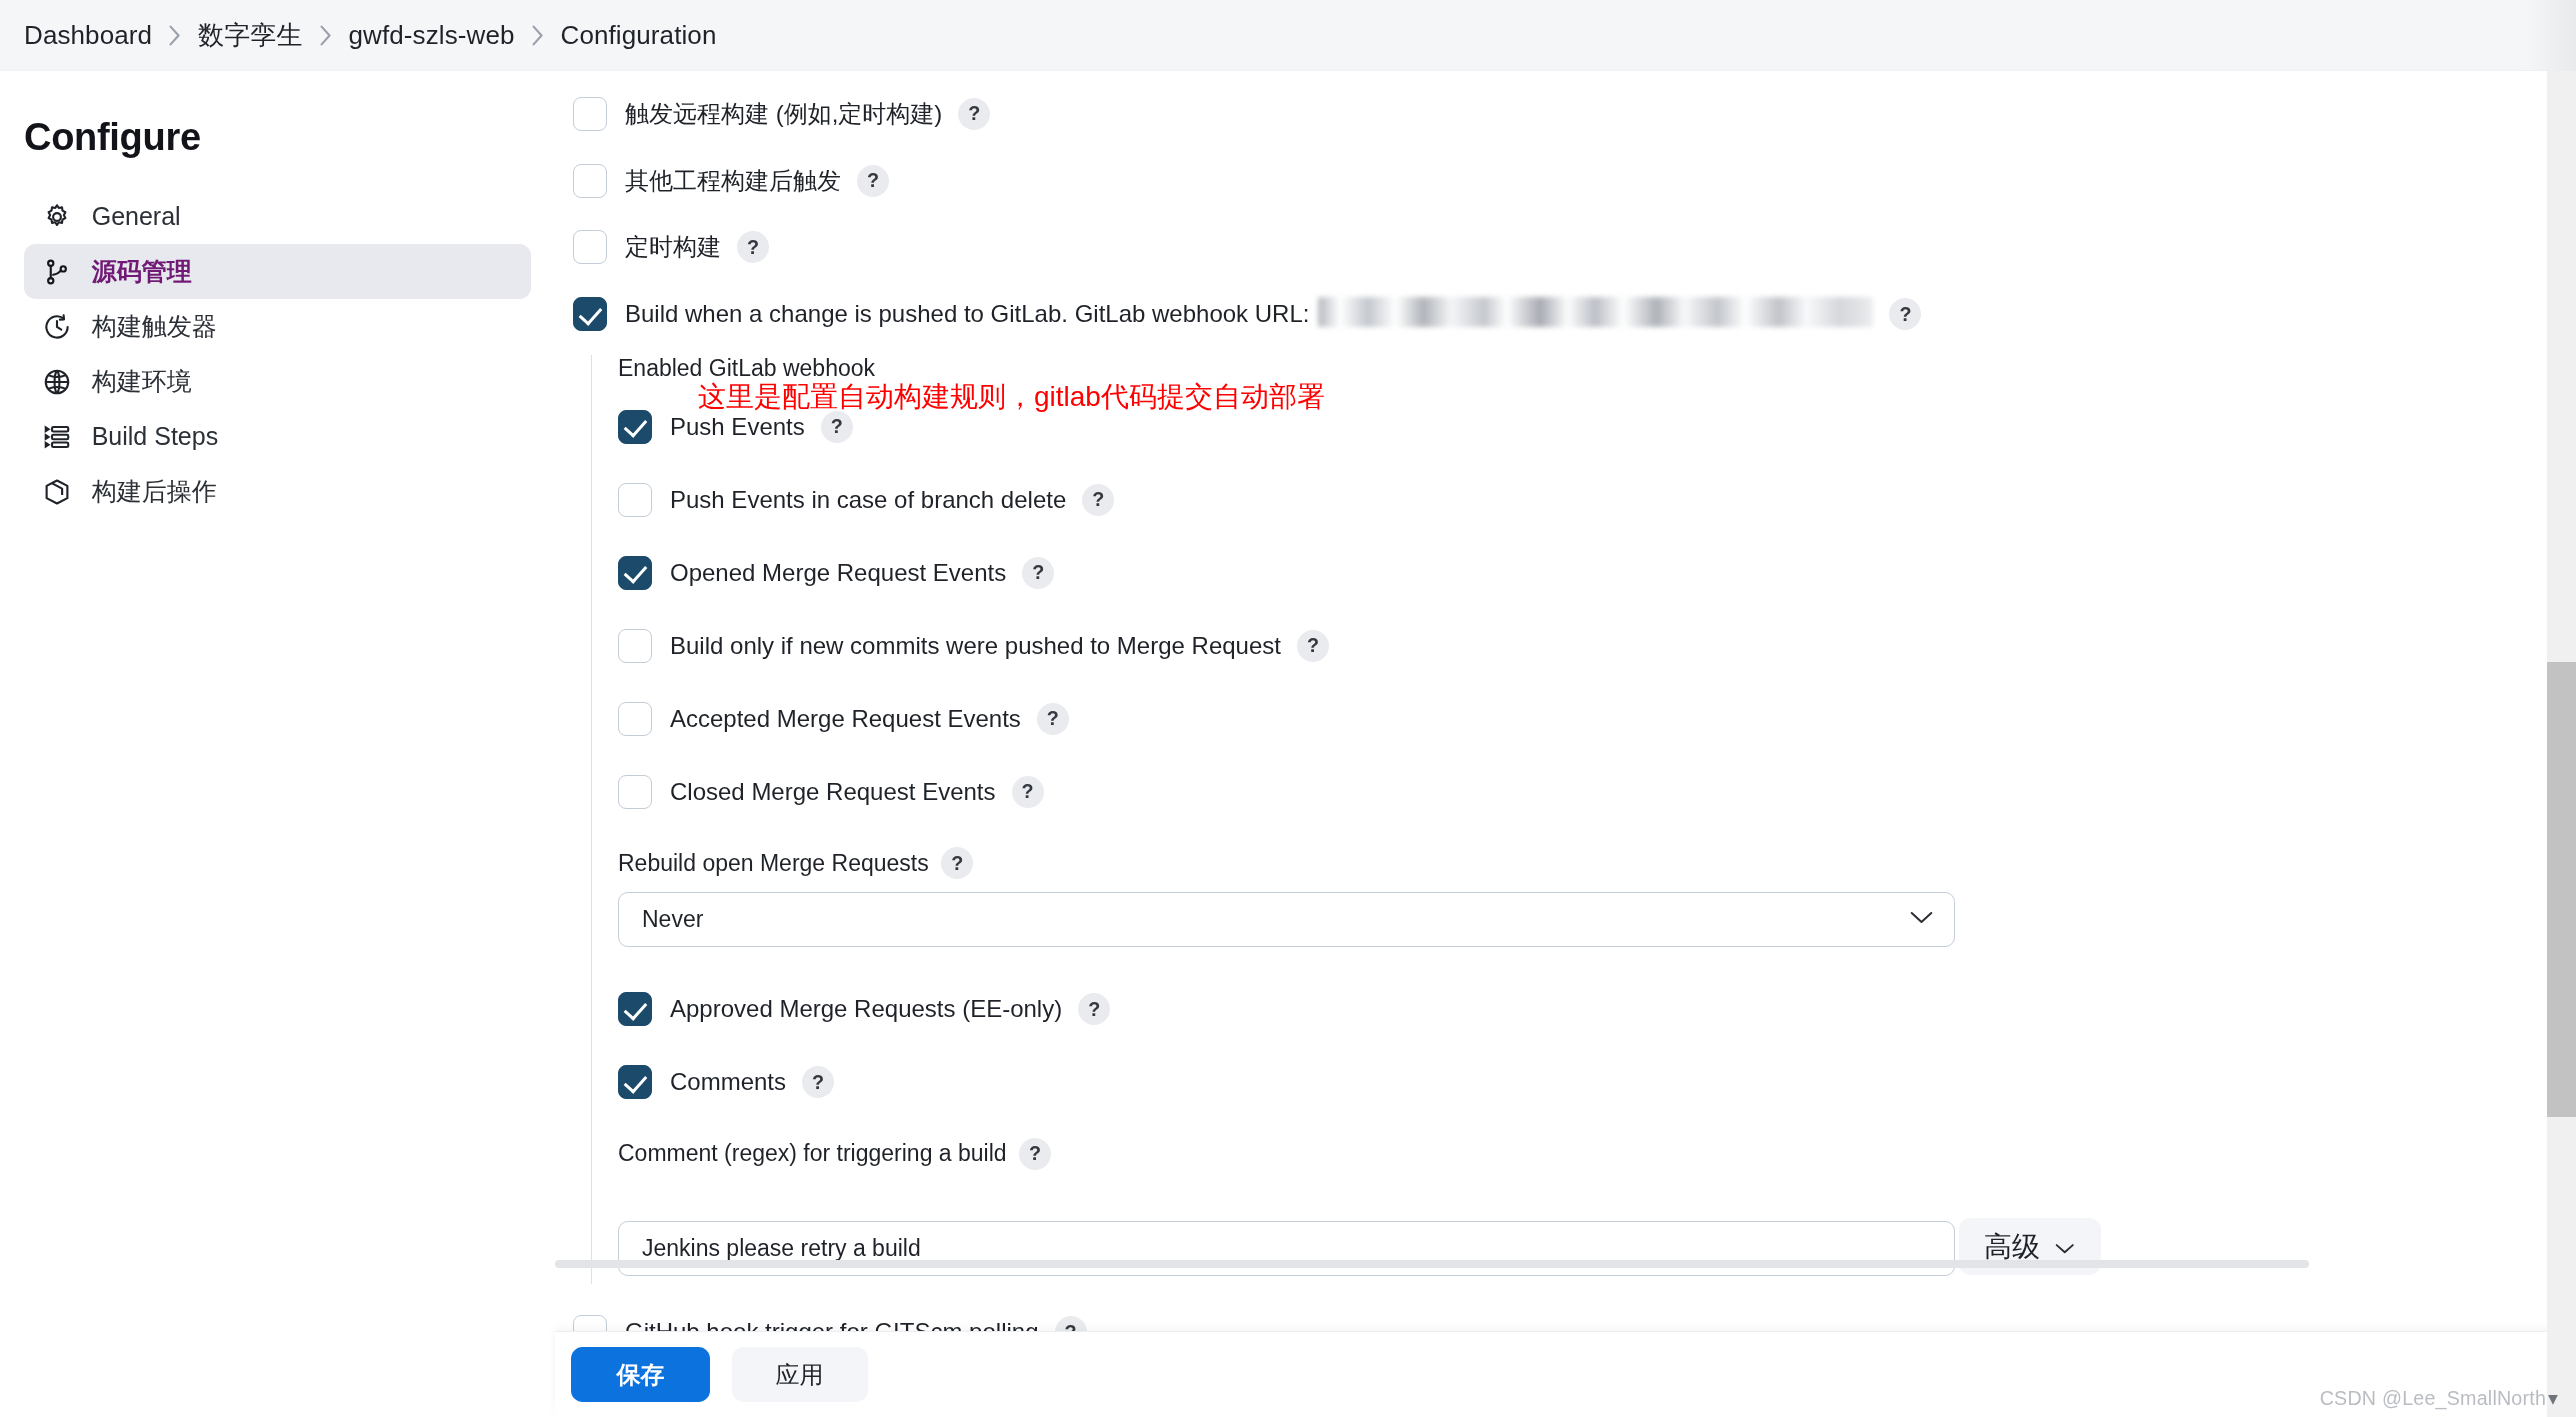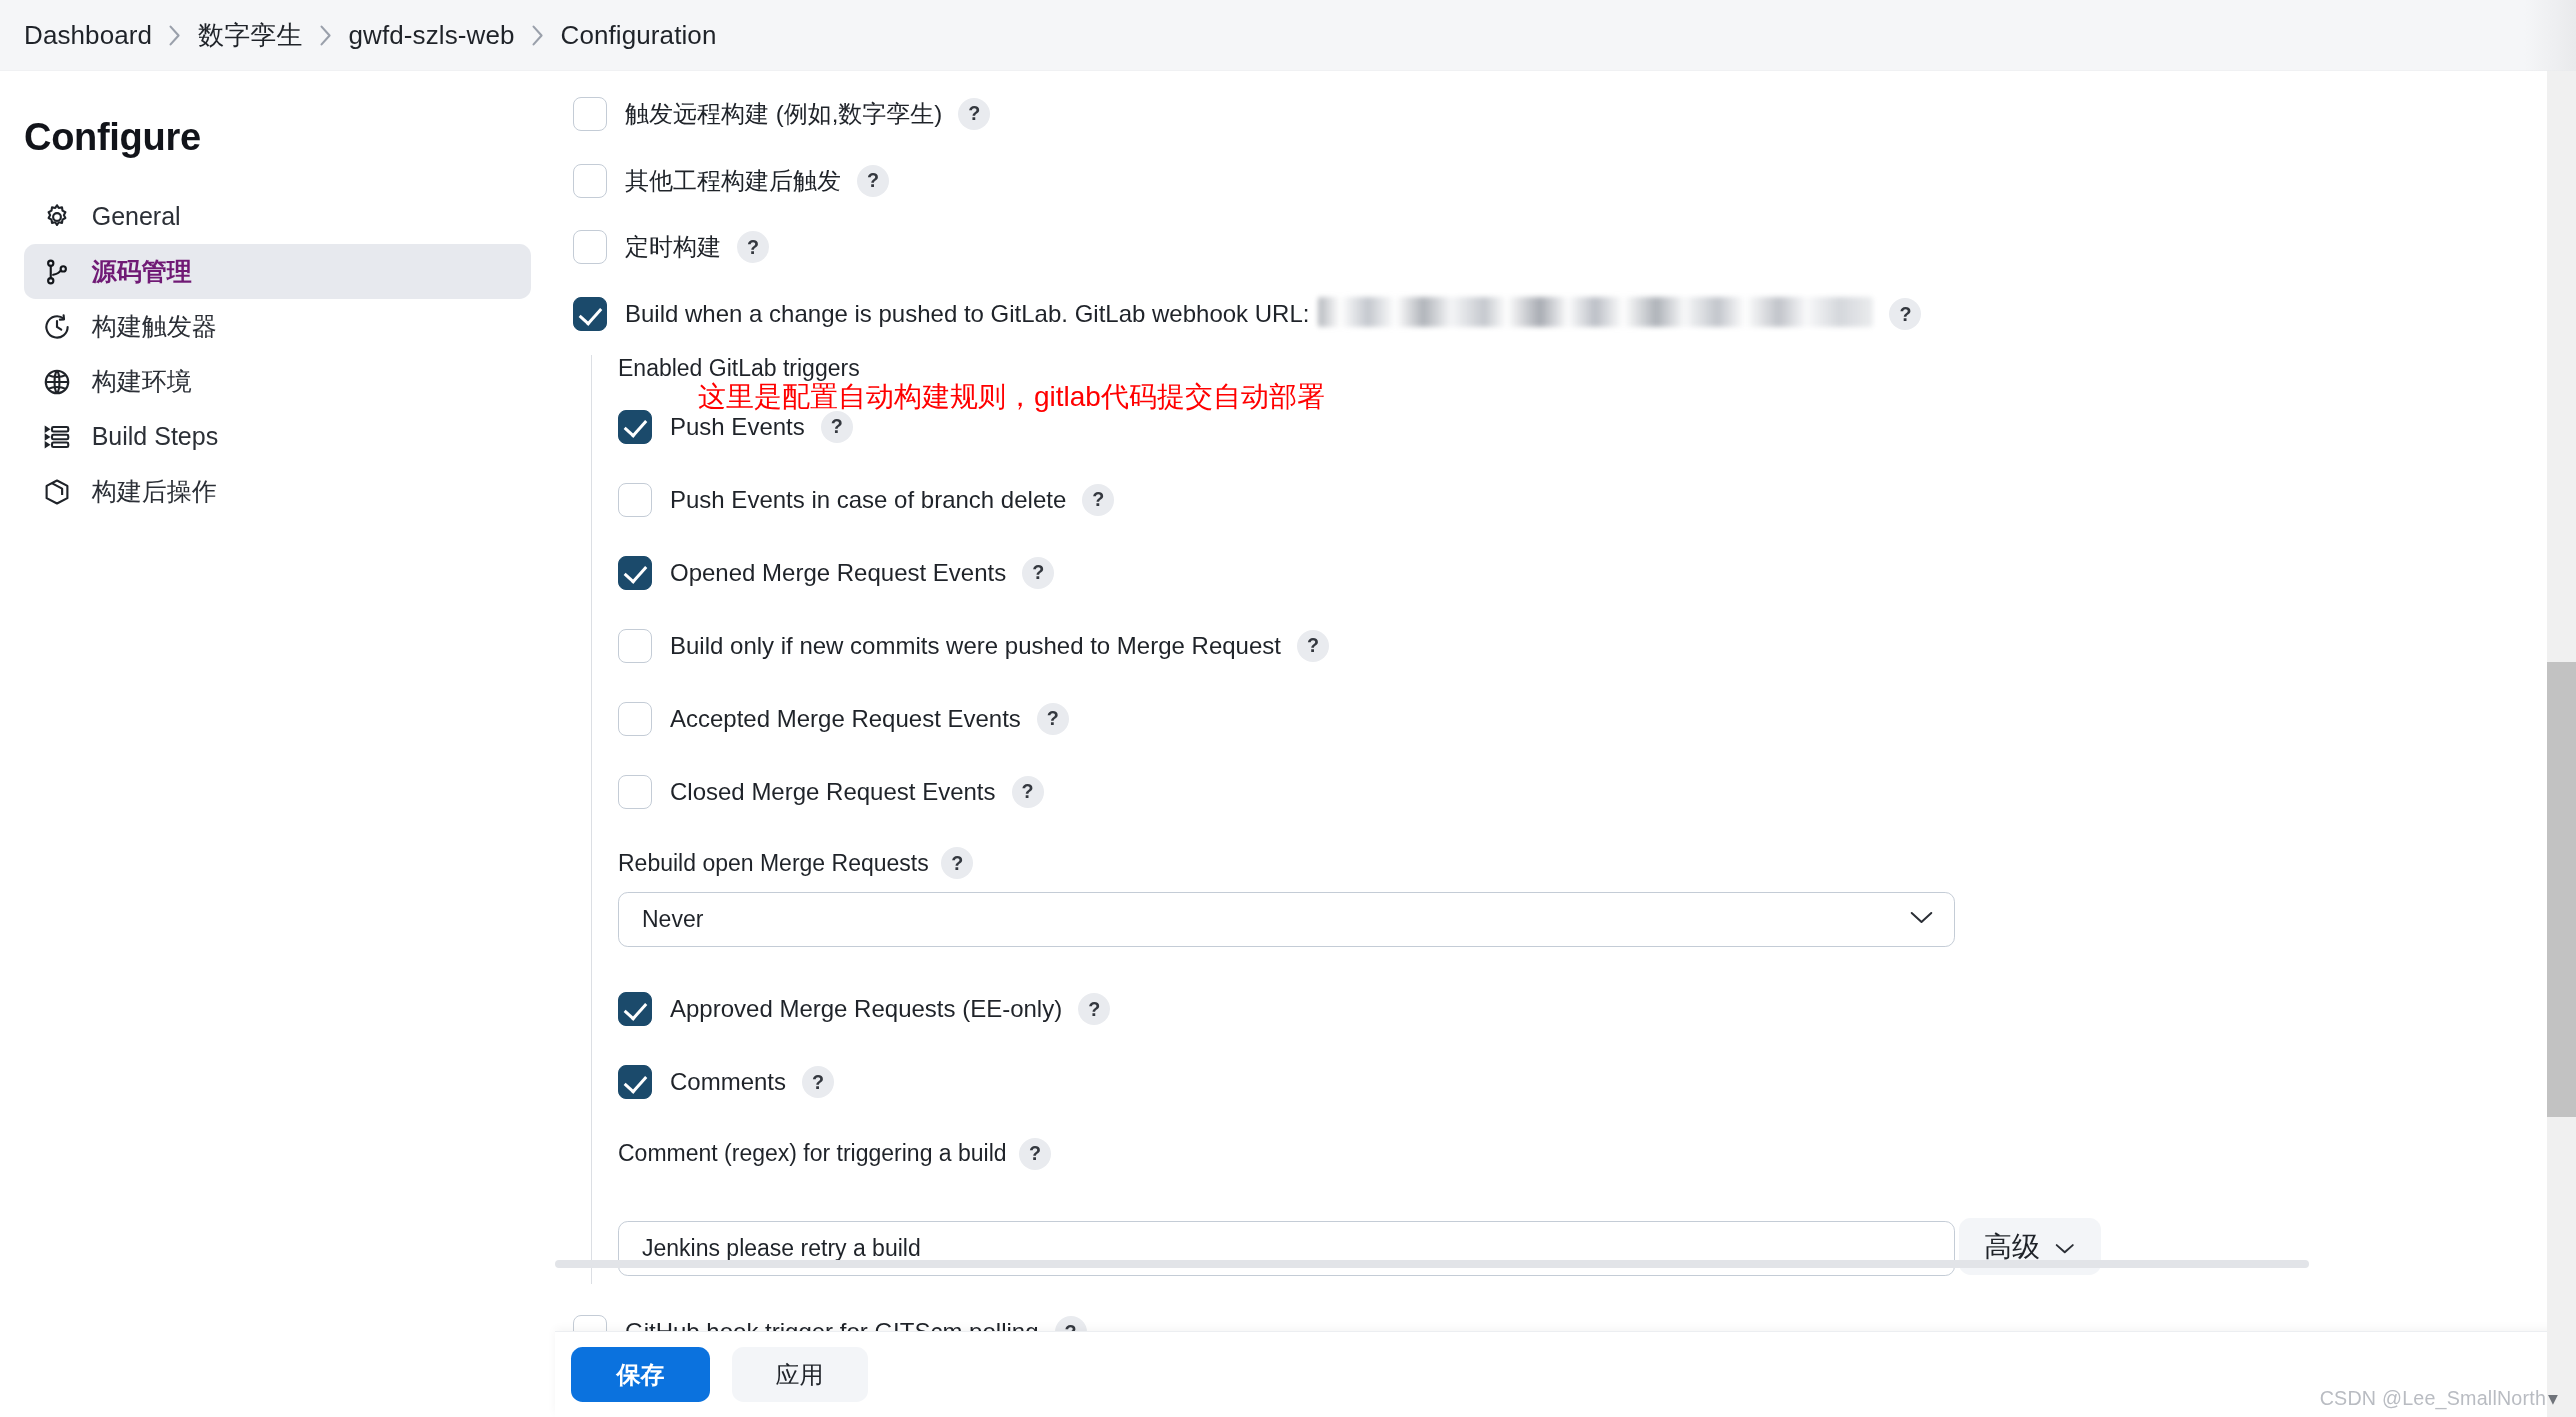--- a/index.html
+++ b/index.html
@@ -444,21 +444,21 @@
     </div>
   </div>
 
   <div class="main">
     <div class="content">
 
       <div class="top-rows">
 
         <div class="row">
           <span class="cb"></span>
-          <span class="cb-label">触发远程构建 (例如,数字孪生)</span>
+          <span class="cb-label">触发远程构建 (例如,定时构建)</span>
           <span class="help">?</span>
         </div>
 
         <div class="row">
           <span class="cb"></span>
           <span class="cb-label">其他工程构建后触发</span>
           <span class="help">?</span>
         </div>
 
         <div class="row">
@@ -469,21 +469,21 @@
 
         <div class="row">
           <span class="cb checked"></span>
           <span class="cb-label">Build when a change is pushed to GitLab. GitLab webhook URL:</span>
           <span class="blur-url"></span>
           <span class="help">?</span>
         </div>
       </div>
 
       <div class="nested">
-        <div class="section-label">Enabled GitLab triggers</div>
+        <div class="section-label">Enabled GitLab webhook</div>
 
         <div class="row">
           <span class="cb checked"></span>
           <span class="cb-label">Push Events</span>
           <span class="help">?</span>
         </div>
 
         <div class="row">
           <span class="cb"></span>
           <span class="cb-label">Push Events in case of branch delete</span>

